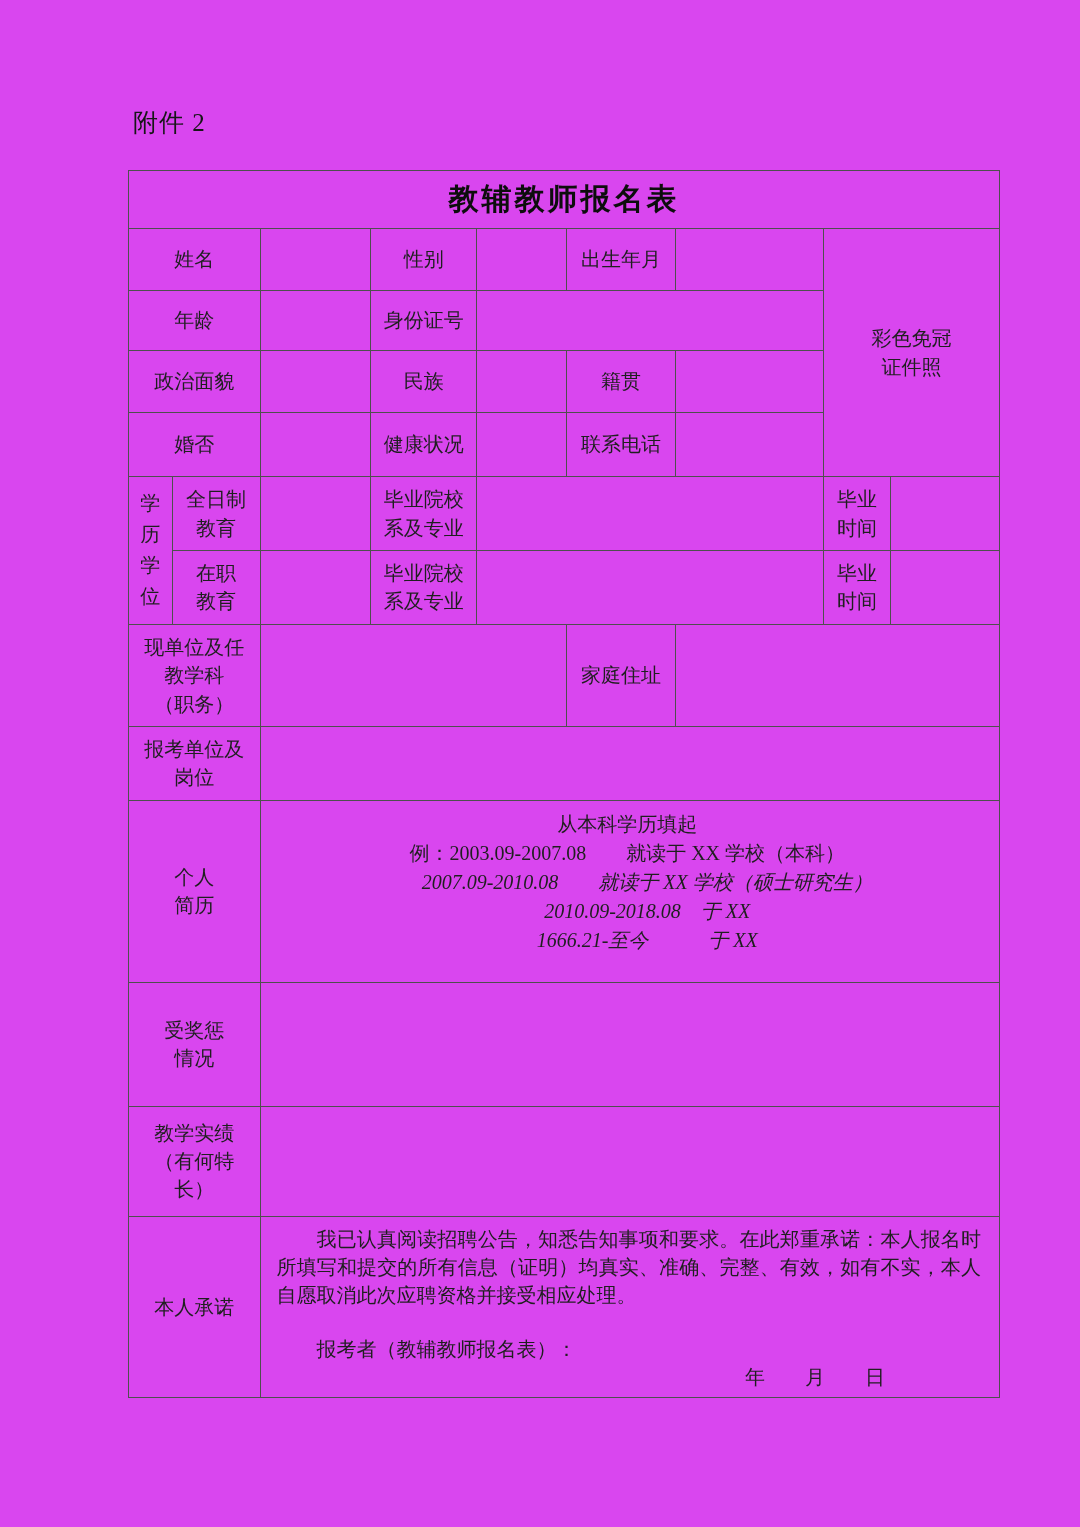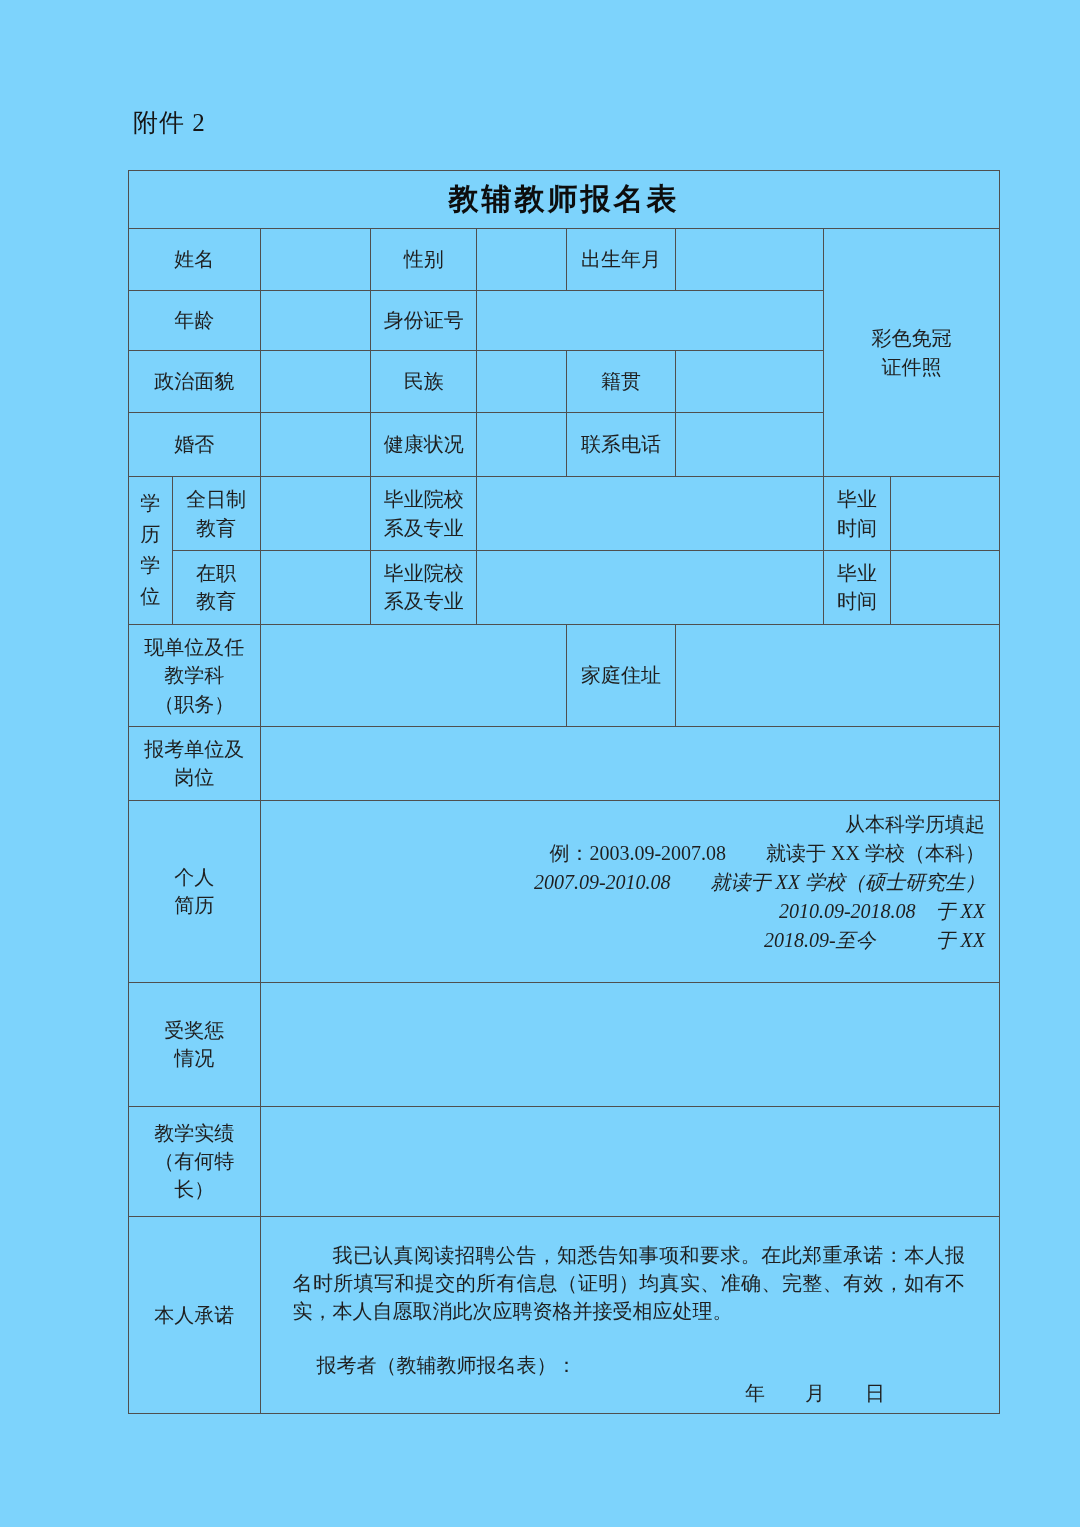--- a/index.html
+++ b/index.html
@@ -8,21 +8,21 @@
     width: 1080px;
     height: 1527px;
     background: #ffffff;
     font-family: "Liberation Serif", "DejaVu Serif", serif;
     color: #1f1f1f;
   }
   .page {
     position: relative;
     width: 1080px;
     height: 1527px;
-    background: #7dd3fc;
+    background: #d946ef;
     overflow: hidden;
   }
   .attachment {
     position: absolute;
     left: 133px;
     top: 106px;
     font-size: 25px;
     letter-spacing: 1px;
     color: #161616;
   }
@@ -44,33 +44,33 @@
   }
   .title-cell {
     font-size: 30px;
     font-weight: bold;
     letter-spacing: 3px;
     color: #0d0d0d;
   }
   .lbl { white-space: pre-line; line-height: 1.42; margin-left: 12px; }
   .vert { line-height: 1.55; font-size: 20px; }
   .content-cell {
-    text-align: right;
+    text-align: center;
     vertical-align: top;
     padding: 9px 14px 6px 9px;
   }
   .r-line { line-height: 29px; white-space: pre; }
   .r-indent { padding-left: 40px; font-style: italic; }
   .commit-cell {
     text-align: left;
     vertical-align: top;
     padding: 8px 18px 6px 16px;
   }
   .commit-para {
-    margin: 16px;
+    margin: 0;
     text-indent: 2em;
     line-height: 28px;
     text-align: justify;
   }
   .sig-line {
     margin-top: 26px;
     text-indent: 2em;
     line-height: 28px;
   }
   .date-line {
@@ -184,21 +184,21 @@
     </tr>
 
     <tr style="height:182px">
       <td colspan="2" class="lbl">个人
 简历</td>
       <td colspan="7" class="content-cell">
         <div class="r-line">从本科学历填起</div>
         <div class="r-line">例：2003.09-2007.08　　就读于 XX 学校（本科）</div>
         <div class="r-line r-indent">2007.09-2010.08　　就读于 XX 学校（硕士研究生）</div>
         <div class="r-line r-indent">2010.09-2018.08　于 XX</div>
-        <div class="r-line r-indent">2018.09-至今　　　于 XX</div>
+        <div class="r-line r-indent">1666.21-至今　　　于 XX</div>
       </td>
     </tr>
 
     <tr style="height:124px">
       <td colspan="2" class="lbl">受奖惩
 情况</td>
       <td colspan="7"></td>
     </tr>
 
     <tr style="height:110px">

